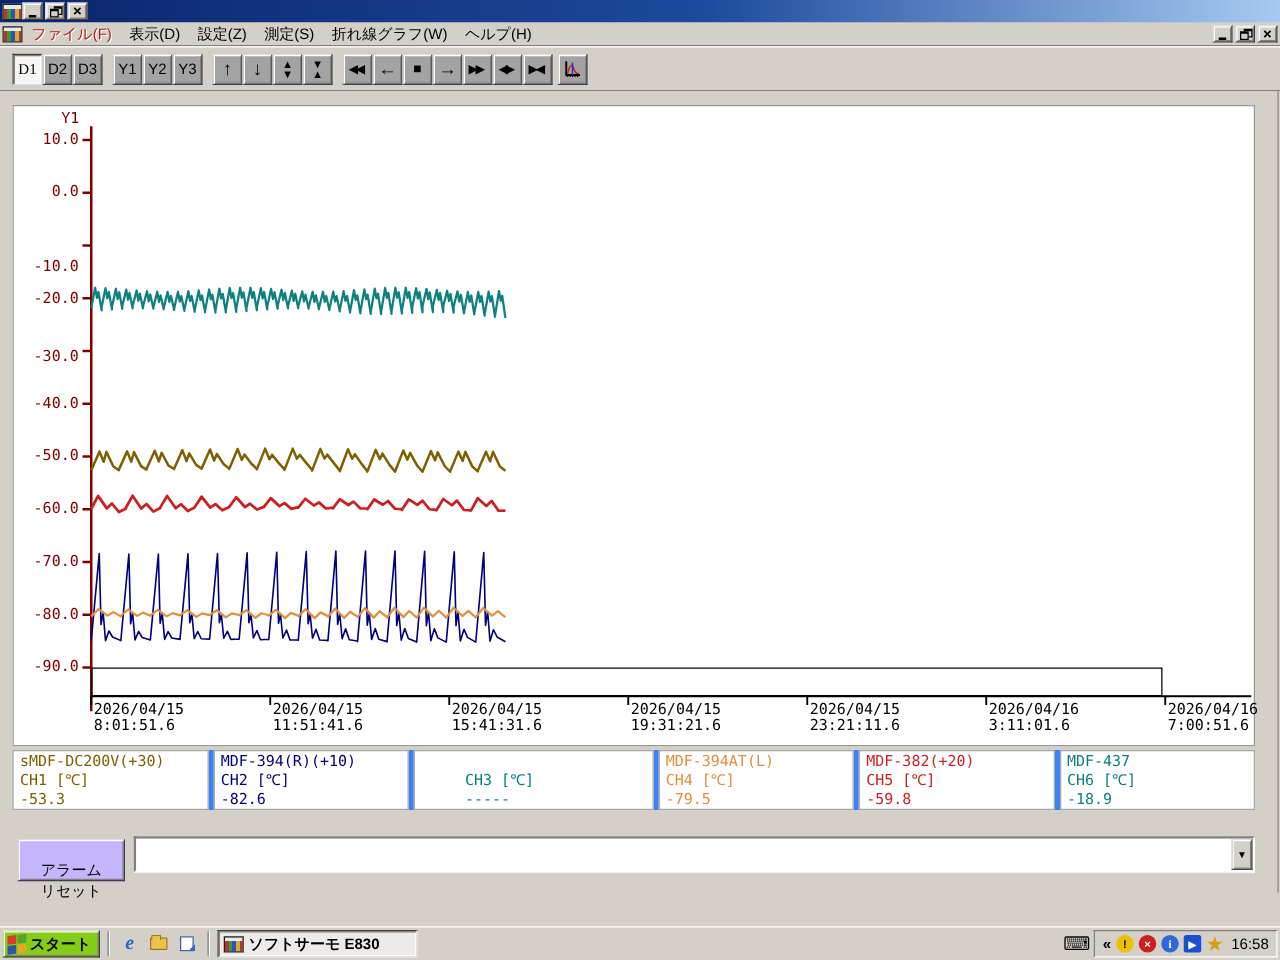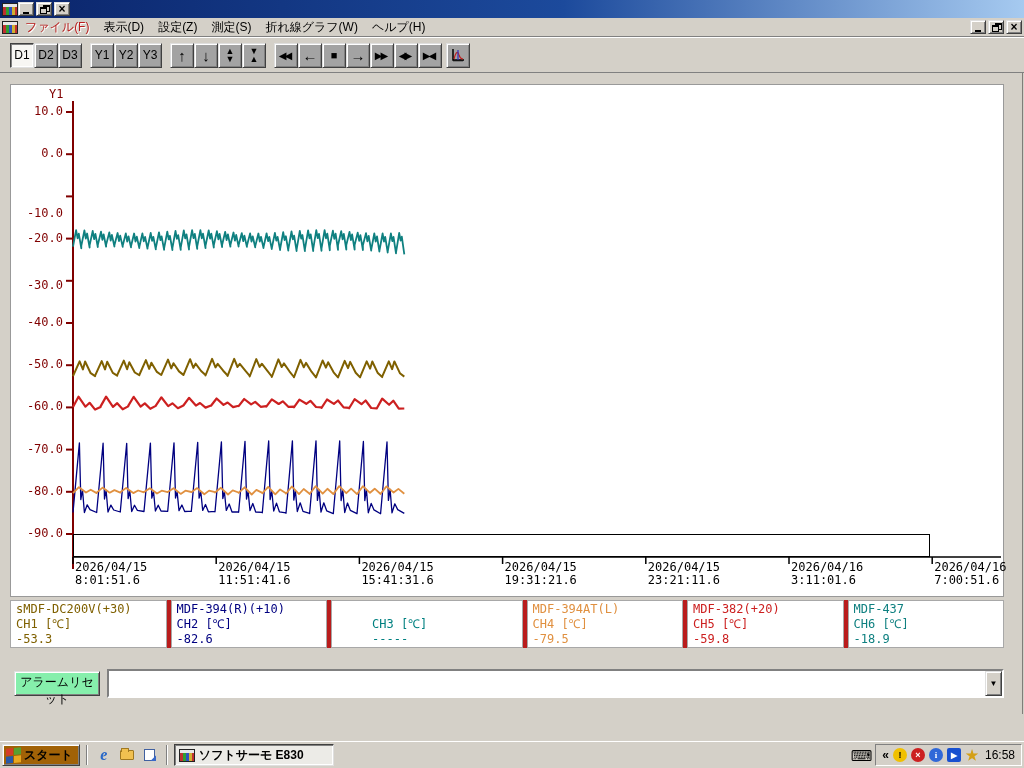--- a/index.html
+++ b/index.html
@@ -36,71 +36,71 @@
   .menubar .sp{flex:1;}
 
   
   .toolbar{position:absolute;left:0;top:37px;width:1024px;height:36px;background:#d4d0c8;
     border-top:1px solid #fff;border-bottom:1px solid #808080;display:flex;align-items:center;padding-left:10px;}
   .tbtn{width:24px;height:25px;margin-right:0;background:#a3a3a3;border:1px solid;
     border-color:#dfdfdf #404040 #404040 #dfdfdf;box-shadow:inset 1px 1px 0 #fff,inset -1px -1px 0 #808080;
     display:inline-flex;align-items:center;justify-content:center;padding:0;font-family:"Liberation Sans",sans-serif;
     font-size:12px;cursor:default;}
   .tbtn.active{background:#f7f6f3;border-color:#404040 #dfdfdf #dfdfdf #404040;
-    box-shadow:inset 1px 1px 0 #808080,inset -1px -1px 0 #fff;}
+    box-shadow:inset 1px 1px 0 #808080,inset -1px -1px 0 #fff;font-family:Liberation Serif, serif;}
   .gap8{margin-left:8px;}
   .gap4{margin-left:4px;}
   .arrowg{font-size:15px;font-weight:bold;}
   .stopg{font-size:11px;}
   .stack{font-size:9px;line-height:8px;white-space:normal;word-break:break-all;padding:0 7px;}
   .dbl{font-size:10px;letter-spacing:-2px;padding-right:3px;}
 
   
   .client{position:absolute;left:0;top:73px;width:1024px;height:641px;background:#d4d0c8;
     border-right:2px groove #d4d0c8;}
   .chart-panel{position:absolute;left:10px;top:11px;width:994px;height:513px;background:#fff;
     border:1px solid #999;}
   .chart-panel svg{position:absolute;left:0;top:0;}
   .chart-label{position:absolute;font-family:"DejaVu Sans Mono",monospace;font-size:12px;white-space:pre;}
   .ylab{color:#800000;text-align:right;}
   .xlab{color:#000;line-height:13px;}
   .yaxis-name{color:#800000;}
 
   
-  .legend{position:absolute;left:10px;top:527px;width:994px;height:48px;display:flex;gap:4px;background:#b91c1c;}
+  .legend{position:absolute;left:10px;top:527px;width:994px;height:48px;display:flex;gap:4px;background:#3b82f6;}
   .legend-cell{flex:1;background:#fff;border:1px solid #a8a8a8;padding:1px 5px;
     font-family:"DejaVu Sans Mono",monospace;font-size:12px;line-height:15px;overflow:hidden;white-space:nowrap;}
   .legend-cell div{height:15px;}
 
   
-  .alarm-btn{position:absolute;left:14px;top:598px;width:86px;height:25px;background:#86efac;
+  .alarm-btn{position:absolute;left:14px;top:598px;width:86px;height:25px;background:#c4b5fd;
     border:1px solid;border-color:#dfdfdf #404040 #404040 #dfdfdf;
     box-shadow:inset 1px 1px 0 #fff,inset -1px -1px 0 #808080;font-size:12px;
-    font-family:Liberation Mono, monospace;padding:2px;cursor:default;}
+    font-family:Liberation Mono, monospace;padding:16px;cursor:default;}
   .combo{position:absolute;left:107px;top:596px;width:897px;height:29px;background:#fff;
     border:2px solid;border-color:#808080 #fff #fff #808080;display:flex;}
   .combo-field{flex:1;background:#fff;font-size:12px;padding:3px 4px;}
   .combo-arrow{width:17px;height:100%;background:#d4d0c8;border:1px solid;
     border-color:#dfdfdf #404040 #404040 #dfdfdf;box-shadow:inset 1px 1px 0 #fff,inset -1px -1px 0 #808080;
     display:flex;align-items:center;justify-content:center;padding:0;cursor:default;}
   .combo-arrow span{font-size:8px;line-height:8px;}
 
   
   .statusbar{position:absolute;left:0;top:714px;width:1024px;height:27px;background:#d4d0c8;
     border-top:1px solid #808080;box-shadow:inset 0 1px 0 #fff;display:flex;align-items:center;
     padding:0 2px;gap:4px;}
   .status-panel{height:21px;border:1px solid;border-color:#808080 #fff #fff #808080;
     padding:2px 5px;font-size:12px;white-space:nowrap;overflow:hidden;}
   .status-panel.p1{width:146px;}
   .status-panel.p2{width:222px;}
 
   
   .taskbar{position:absolute;left:0;top:741px;width:1024px;height:27px;background:#d4d0c8;
     border-top:1px solid #fff;display:flex;align-items:center;padding:0 2px;gap:3px;}
-  .start-btn{height:22px;background:#a16207;border:1px solid;border-color:#dfdfdf #404040 #404040 #dfdfdf;
+  .start-btn{height:22px;background:#84cc16;border:1px solid;border-color:#dfdfdf #404040 #404040 #dfdfdf;
     box-shadow:inset 1px 1px 0 #fff,inset -1px -1px 0 #808080;display:flex;align-items:center;gap:3px;
     font-weight:bold;font-size:12px;padding:0 6px 0 3px;cursor:default;font-family:"Liberation Sans",sans-serif;}
   .win-flag{display:inline-grid;grid-template-columns:7px 7px;grid-template-rows:7px 7px;gap:1px;transform:skewY(-6deg);}
   .win-flag i{display:block;}
   .win-flag i:nth-child(1){background:#d43c28;}
   .win-flag i:nth-child(2){background:#58a030;}
   .win-flag i:nth-child(3){background:#2858a8;}
   .win-flag i:nth-child(4){background:#e8a820;}
   .tb-sep{width:2px;height:20px;border-left:1px solid #808080;border-right:1px solid #fff;margin:0 3px;}
   .ql-btn{width:20px;height:20px;border:none;background:transparent;display:flex;align-items:center;

